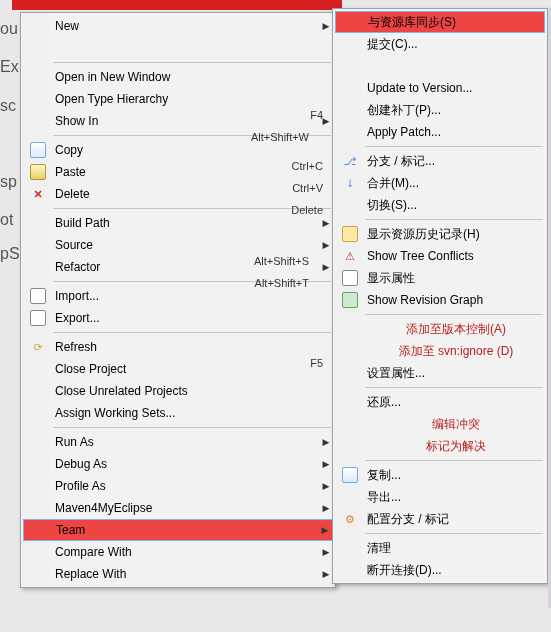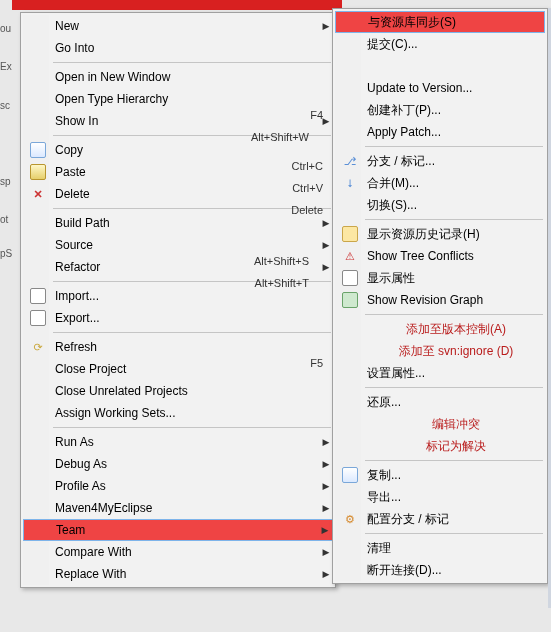--- a/index.html
+++ b/index.html
@@ -19,21 +19,21 @@
     width: 330px;
     height: 10px;
     background: #d82020;
   }
   .left-fragments {
     position: absolute;
     left: 0;
     top: 20px;
     width: 20px;
     color: #555;
-    font-size: 10px;
+    font-size: 16px;
     line-height: 18px;
   }
   .menu {
     position: absolute;
     background: #f2f2f2;
     border: 1px solid #a0a0a0;
     box-shadow: 2px 2px 4px rgba(0,0,0,0.25);
     padding: 2px;
   }
   .menu.left {
@@ -145,21 +145,20 @@
 <div class="menu left">
   <div class="gutter"></div>
   <div class="items" id="left-items">
       <div class="item">
         <span class="icon"></span>
         <span class="label">New</span>
         <span class="arrow">▶</span>
       </div>
       <div class="item">
         <span class="icon"></span>
-        <span class="label">Go Into</span>
       </div>
       <div class="sep"></div>
       <div class="item">
         <span class="icon"></span>
         <span class="label">Open in New Window</span>
       </div>
       <div class="item">
         <span class="icon"></span>
         <span class="label">Open Type Hierarchy</span>
         <span class="accel">F4</span>

